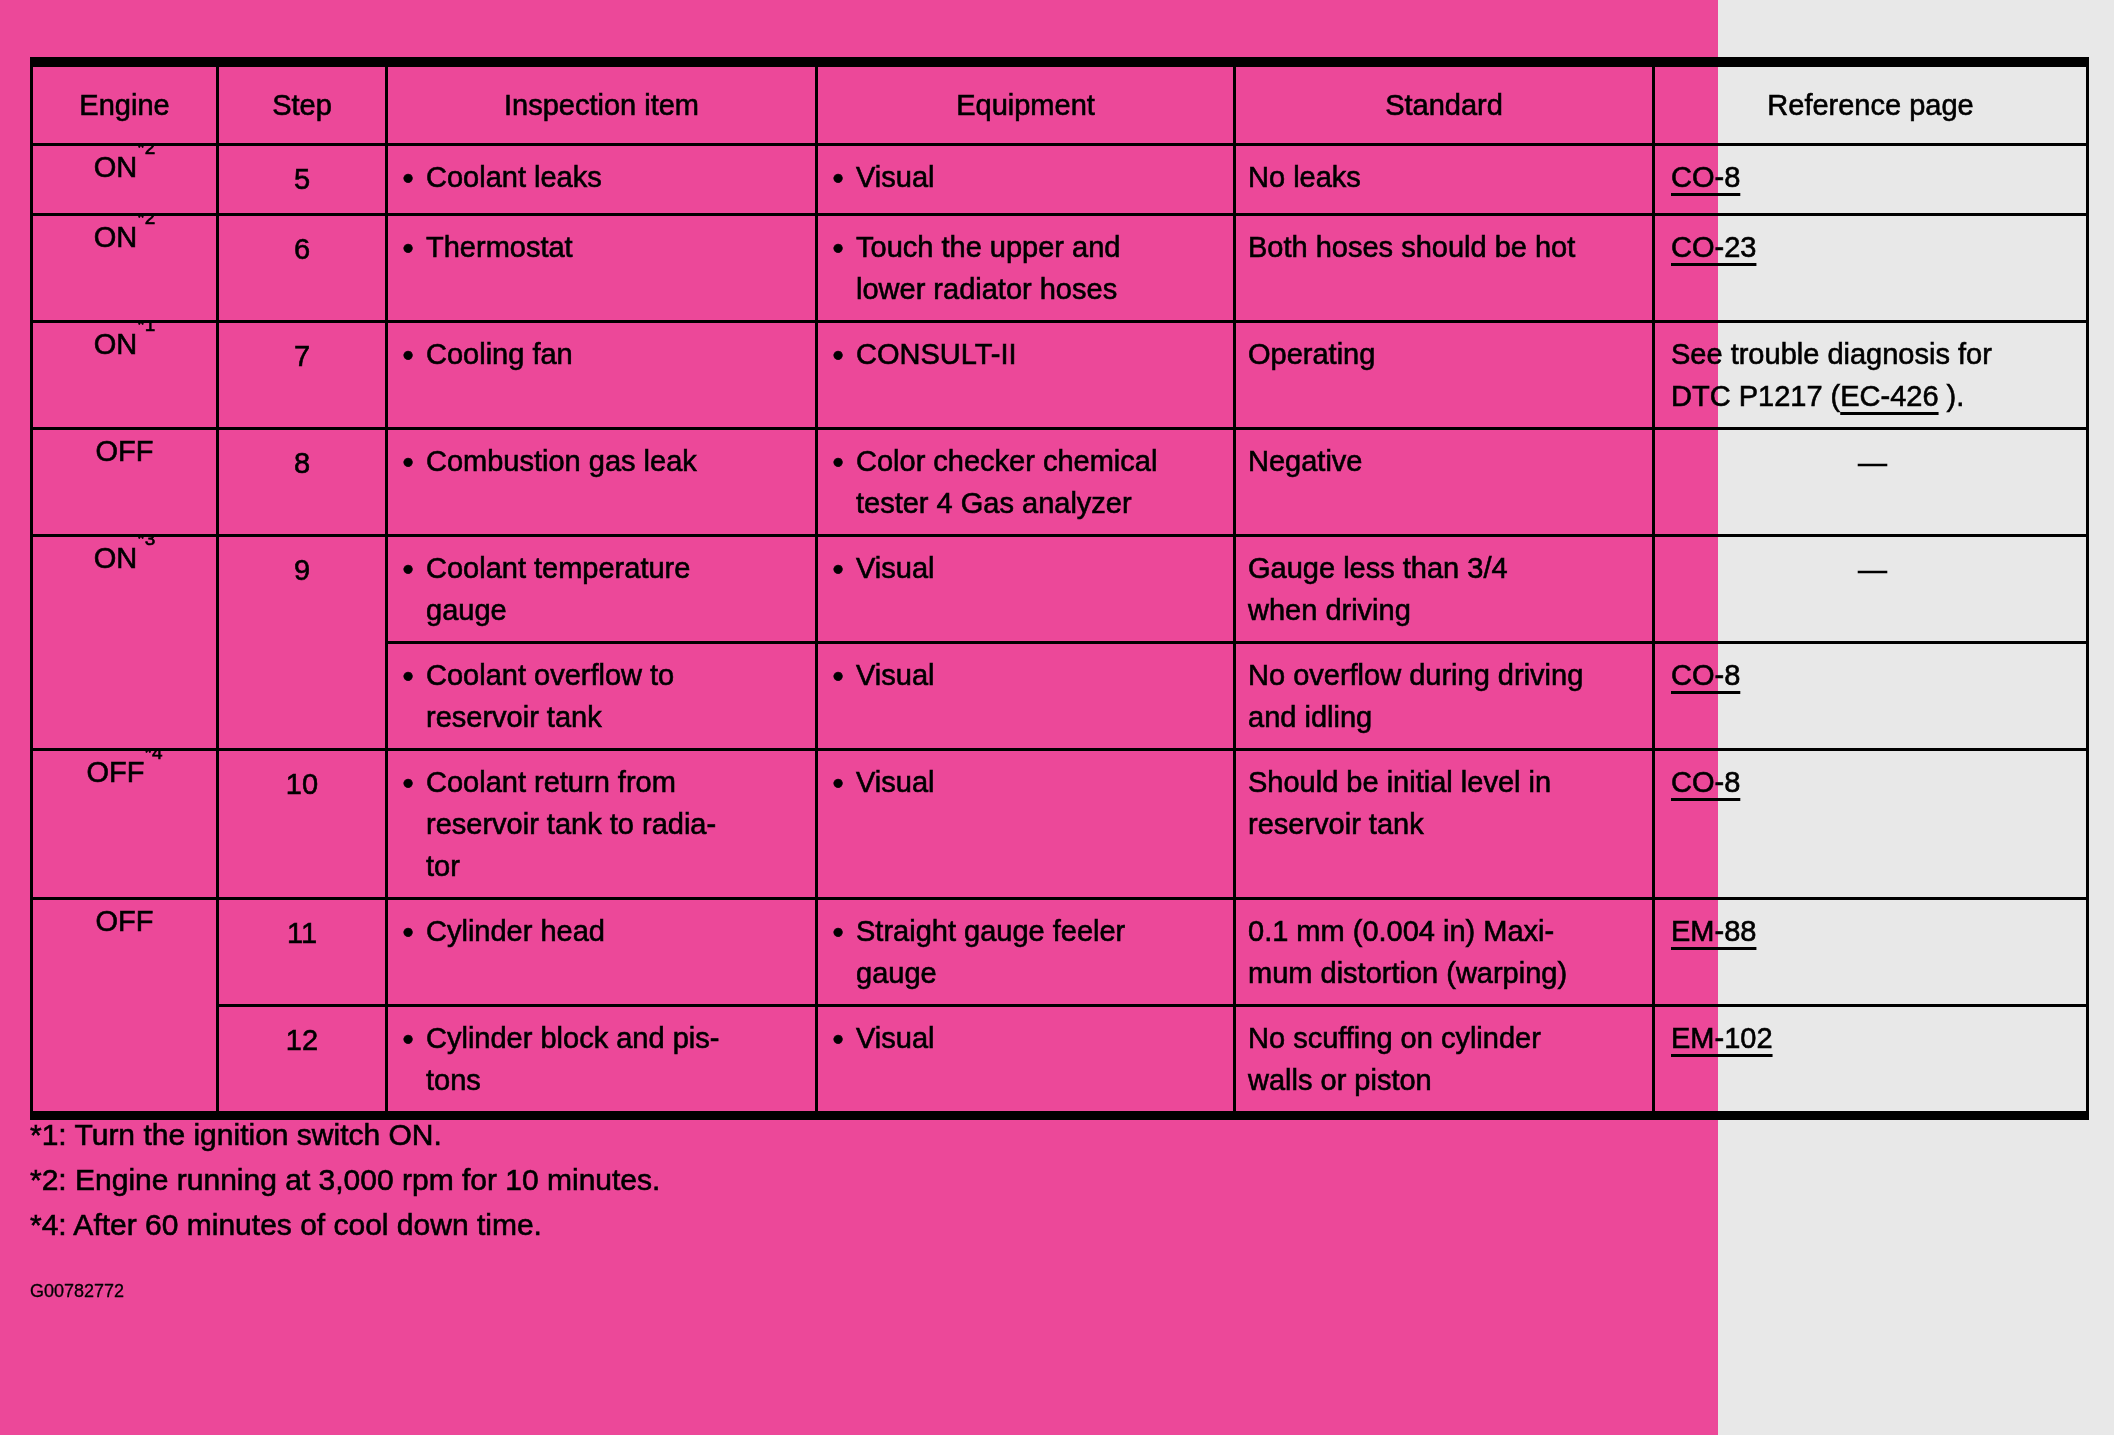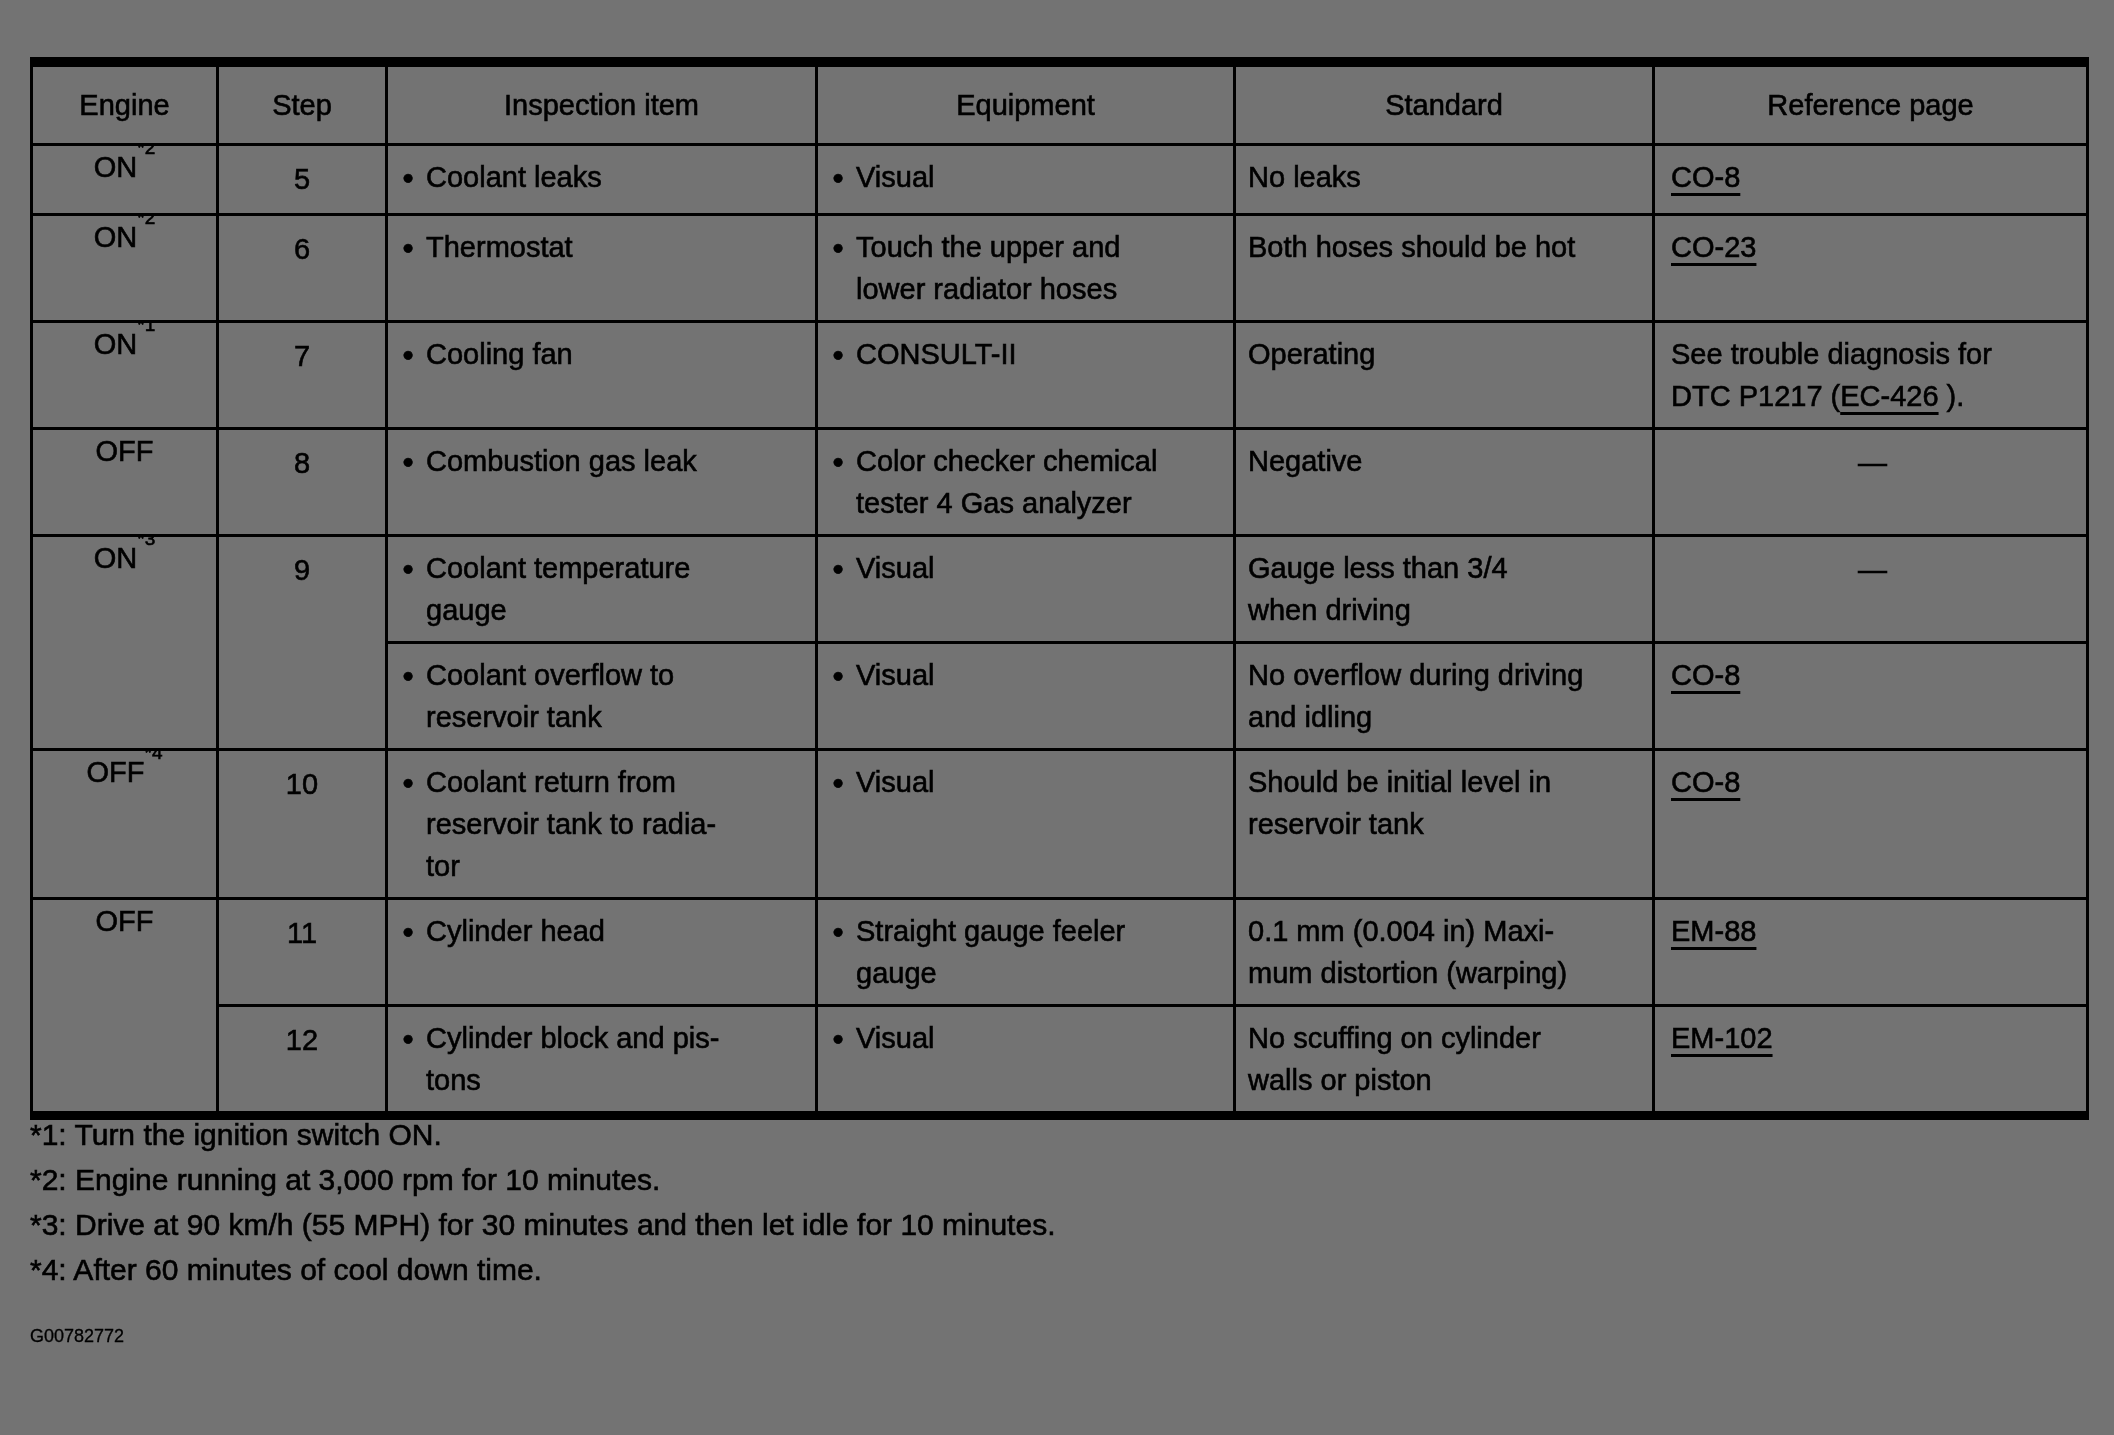--- a/index.html
+++ b/index.html
@@ -1,17 +1,17 @@
 <!DOCTYPE html>
 <html><head>
 <meta charset="utf-8">
 <style>
   html,body { margin:0; padding:0; background:#e8e8e8; }
   .page {
-    position:relative; width:2114px; height:1435px; background:#737373;
+    position:relative; width:1718px; height:1435px; background:#ec4899;
     font-family:"Liberation Sans", sans-serif; color:#000;
     -webkit-text-stroke:0.6px #000;
   }
   table.insp {
     position:absolute; left:30px; top:57px; width:2056px;
     border-collapse:collapse; table-layout:fixed;
     border-top:10px solid #000; border-bottom:9px solid #000;
     border-left:3px solid #000; border-right:3px solid #000;
   }
   .insp th, .insp td {
@@ -163,18 +163,17 @@
 walls or piston</td>
         <td class="c-ref"><span></span><span class="doc-link">EM-102</span><span></span></td>
       </tr>
 
     </tbody>
   </table>
 
   <div class="footer-block">
     <div class="footnote">*1: Turn the ignition switch ON.</div>
     <div class="footnote">*2: Engine running at 3,000 rpm for 10 minutes.</div>
-    <div class="footnote">*3: Drive at 90 km/h (55 MPH) for 30 minutes and then let idle for 10 minutes.</div>
     <div class="footnote">*4: After 60 minutes of cool down time.</div>
     <div class="figure-id">G00782772</div>
   </div>
 
 </div>
 
 </body></html>

